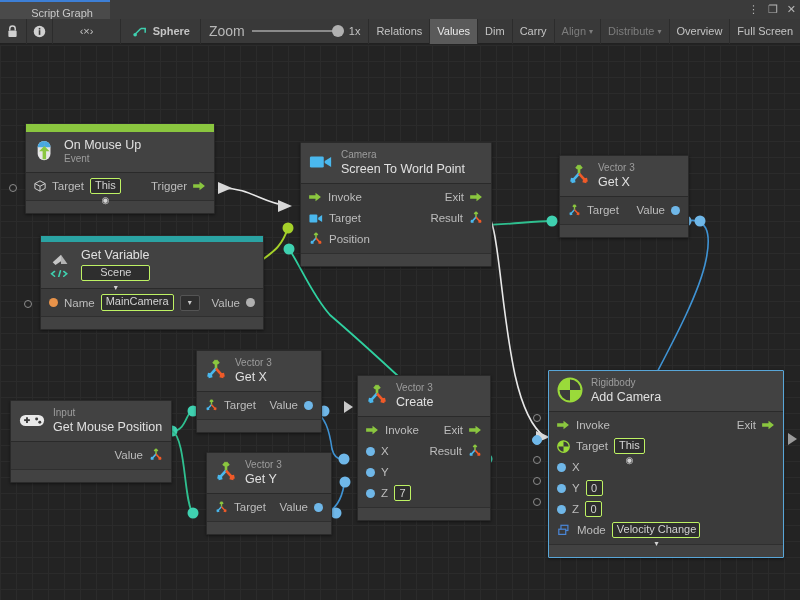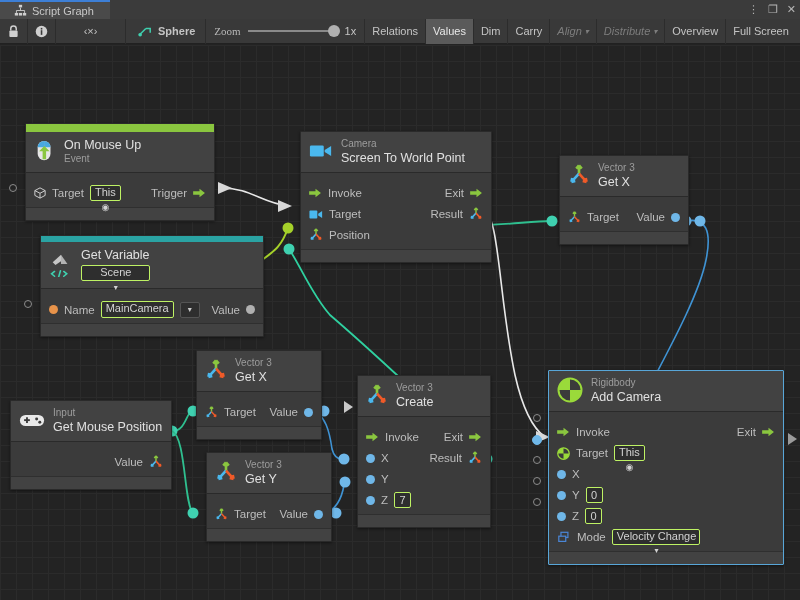--- a/index.html
+++ b/index.html
@@ -12,21 +12,21 @@
   #app { position: relative; width: 800px; height: 600px; }
 
   
   .titlebar {
     position: absolute; left:0; top:0; width:800px; height:19px;
     background:#3b3b3b;
   }
   .tab {
     position:absolute; left:0; top:0; width:110px; height:19px;
     background:#4a4a4a; border-top:2px solid #3d7fd6;
-    display:flex; align-items:center; gap:5px; padding-left:14px;
+    display:flex; align-items:center; gap:5px; padding-left:14px;flex-direction:column;
   }
   .tab-label { font-size:11px; color:#c8c8c8; }
   .win-ctrls {
     position:absolute; right:4px; top:0; height:19px;
     display:flex; align-items:center; gap:9px;
   }
   .win-ctrls span { color:#b4b4b4; font-size:11px; line-height:1; cursor:default; }
 
   
   .toolbar {
@@ -34,26 +34,26 @@
     background:#393939; border-bottom:1px solid #212121;
     display:flex; align-items:center;
   }
   .tb-btn {
     height:25px; display:flex; align-items:center; justify-content:center;
     padding:0 7px; font-size:11px; color:#c4c4c4;
     border-right:1px solid #2c2c2c; white-space:nowrap;
   }
   .tb-btn.icon { width:28px; padding:0; }
   .tb-btn.active { background:#5a5a5a; color:#e8e8e8; }
-  .tb-btn.dim { color:#7d7d7d;font-style:italic; }
+  .tb-btn.dim { color:#7d7d7d; }
   .obj-field { display:flex; align-items:center; gap:6px; padding:0 10px 0 12px; height:25px;
                font-size:11px; color:#c4c4c4; border-right:1px solid #2c2c2c;font-weight:bold; }
   .zoom-wrap { display:flex; align-items:center; gap:7px; padding:0 8px; height:25px;
                border-right:1px solid #2c2c2c; }
-  .zoom-label { font-size:11px; color:#b8b8b8;font-family:Liberation Serif, serif; }
+  .zoom-label { font-size:14px; color:#b8b8b8; }
   .zoom-track { position:relative; width:90px; height:2px; background:#8a8a8a; }
   .zoom-knob { position:absolute; right:-2px; top:-5px; width:12px; height:12px;
                border-radius:50%; background:#b0b0b0; }
   .zoom-val { font-size:11px; color:#c4c4c4; }
   .caret { font-size:8px; margin-left:3px; }
 
   
   .canvas {
     position:absolute; left:0; top:45px; width:800px; height:555px;
     background:
@@ -70,21 +70,21 @@
     border:1px solid #2a2a2a; border-radius:1px;
     box-shadow:0 1px 3px rgba(0,0,0,.45);
   }
   .node.selected { border:1px solid #58a6d8; }
   .accent { height:8px; width:100%; }
   .node-head { display:flex; align-items:center; gap:8px; padding:6px 8px 7px 8px; background:#424242; }
   .node-head.flat { background:#424242; }
   .head-txt { display:flex; flex-direction:column; gap:1px; line-height:1.15; }
   .head-sub { font-size:10px; color:#9d9d9d; }
   .head-main { font-size:12.5px; color:#e0e0e0; }
-  .node-body { background:#3b3b3b; border-top:1px solid #2a2a2a; padding:10px 0 3px 0; }
+  .node-body { background:#3b3b3b; border-top:1px solid #2a2a2a; padding:3px 0 3px 0; }
   .node-foot { height:13px; background:#424242; border-top:1px solid #2f2f2f; }
 
   .row { display:flex; align-items:center; height:21px; padding:0 8px; gap:6px; position:relative; }
   .row .left { display:flex; align-items:center; gap:6px; }
   .row .right { display:flex; align-items:center; gap:6px; margin-left:auto; }
   .plabel { font-size:11.5px; color:#bdbdbd; white-space:nowrap; }
 
   .dot { width:9px; height:9px; border-radius:50%; flex:none; }
   .dot.blue { background:#6fb7e8; }
   .dot.grey { background:#b0b0b0; }
@@ -313,21 +313,21 @@
           <div class="right">
             <span class="plabel">Value</span>
             <span class="dot grey"></span>
           </div>
         </div>
       </div>
       <div class="node-foot"></div>
       <div class="ext-port" style="left:-17px; top:64px;"></div>
     </div>
 
-    <div class="node" style="left:300px; top:86px; width:192px;">
+    <div class="node" style="left:300px; top:97px; width:192px;">
       <div class="node-head flat">
         <svg width="24" height="20" viewBox="0 0 26 20">
           <rect x="1" y="4" width="15" height="12" rx="1.5" fill="#4ab8ee"></rect>
           <path d="M17 9 L24 4.5 V15.5 L17 11 Z" fill="#4ab8ee"></path>
         </svg>
         <div class="head-txt">
           <span class="head-sub">Camera</span>
           <span class="head-main">Screen To World Point</span>
         </div>
       </div>

